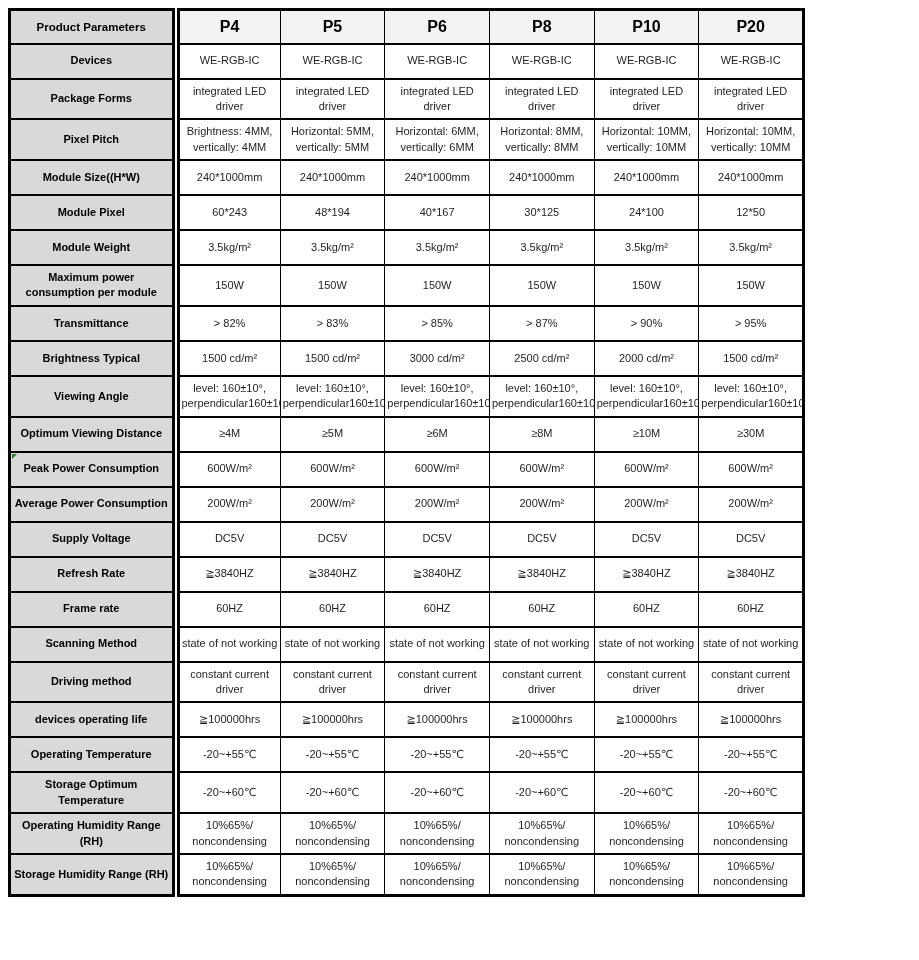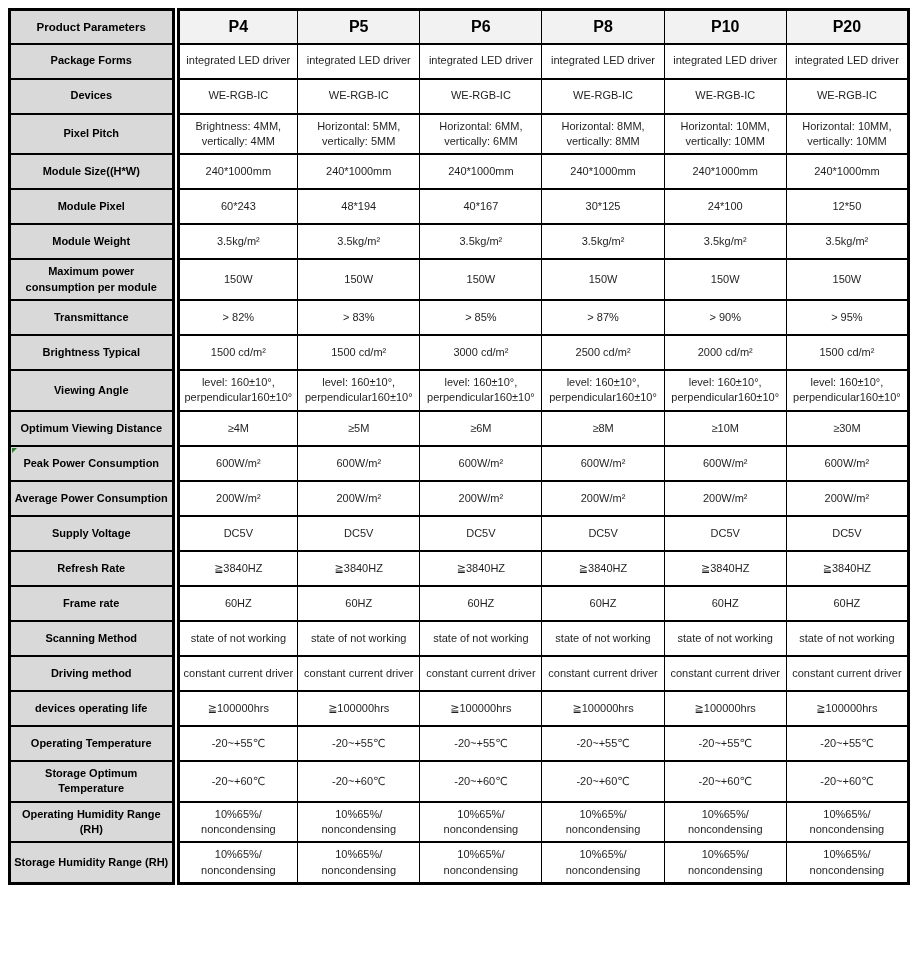--- a/index.html
+++ b/index.html
@@ -1,18 +1,18 @@
 <!DOCTYPE html>
 <html style="--label-bg: #d9d9d9; --header-bg: #f2f2f2; --border: #000000; --marker: #2e7d32;"><head>
 <meta charset="utf-8">
 <style>
   html,body{margin:0;padding:0;background:#ffffff;}
   body{width:919px;font-family:"Liberation Sans","DejaVu Sans",sans-serif;}
   .page{padding:8px 5px 6px 8px;}
-  table{border-collapse:collapse;table-layout:fixed;width:902px;border:3px solid var(--border,#000);}
+  table{border-collapse:collapse;table-layout:fixed;width:797px;border:3px solid var(--border,#000);}
   col.c-label{width:166px;}
   td,th{
     border:1px solid var(--border,#000);
     border-top-width:2px;border-bottom-width:2px;
     text-align:center;vertical-align:middle;
     padding:4px 2px;height:35px;box-sizing:border-box;
     font-size:11px;line-height:1.4;color:#1f1f1f;
     white-space:pre-line;overflow:hidden;
     background:#ffffff;font-weight:400;
   }
@@ -58,36 +58,36 @@
       <th>P4</th>
           <th>P5</th>
           <th>P6</th>
           <th>P8</th>
           <th>P10</th>
           <th>P20</th>
         </tr>
     </thead>
     <tbody id="table-body">
         <tr>
+          <td class="label"><span>Devices</span></td>
+          <td>WE-RGB-IC</td>
+          <td>WE-RGB-IC</td>
+          <td>WE-RGB-IC</td>
+          <td>WE-RGB-IC</td>
+          <td>WE-RGB-IC</td>
+          <td>WE-RGB-IC</td>
+        </tr>
+        <tr>
           <td class="label"><span>Package Forms</span></td>
           <td>integrated LED driver</td>
           <td>integrated LED driver</td>
           <td>integrated LED driver</td>
           <td>integrated LED driver</td>
           <td>integrated LED driver</td>
           <td>integrated LED driver</td>
-        </tr>
-        <tr>
-          <td class="label"><span>Devices</span></td>
-          <td>WE-RGB-IC</td>
-          <td>WE-RGB-IC</td>
-          <td>WE-RGB-IC</td>
-          <td>WE-RGB-IC</td>
-          <td>WE-RGB-IC</td>
-          <td>WE-RGB-IC</td>
         </tr>
         <tr>
           <td class="label"><span>Pixel Pitch</span></td>
           <td>Brightness: 4MM,
 vertically: 4MM</td>
           <td>Horizontal: 5MM,
 vertically: 5MM</td>
           <td>Horizontal: 6MM,
 vertically: 6MM</td>
           <td>Horizontal: 8MM,

